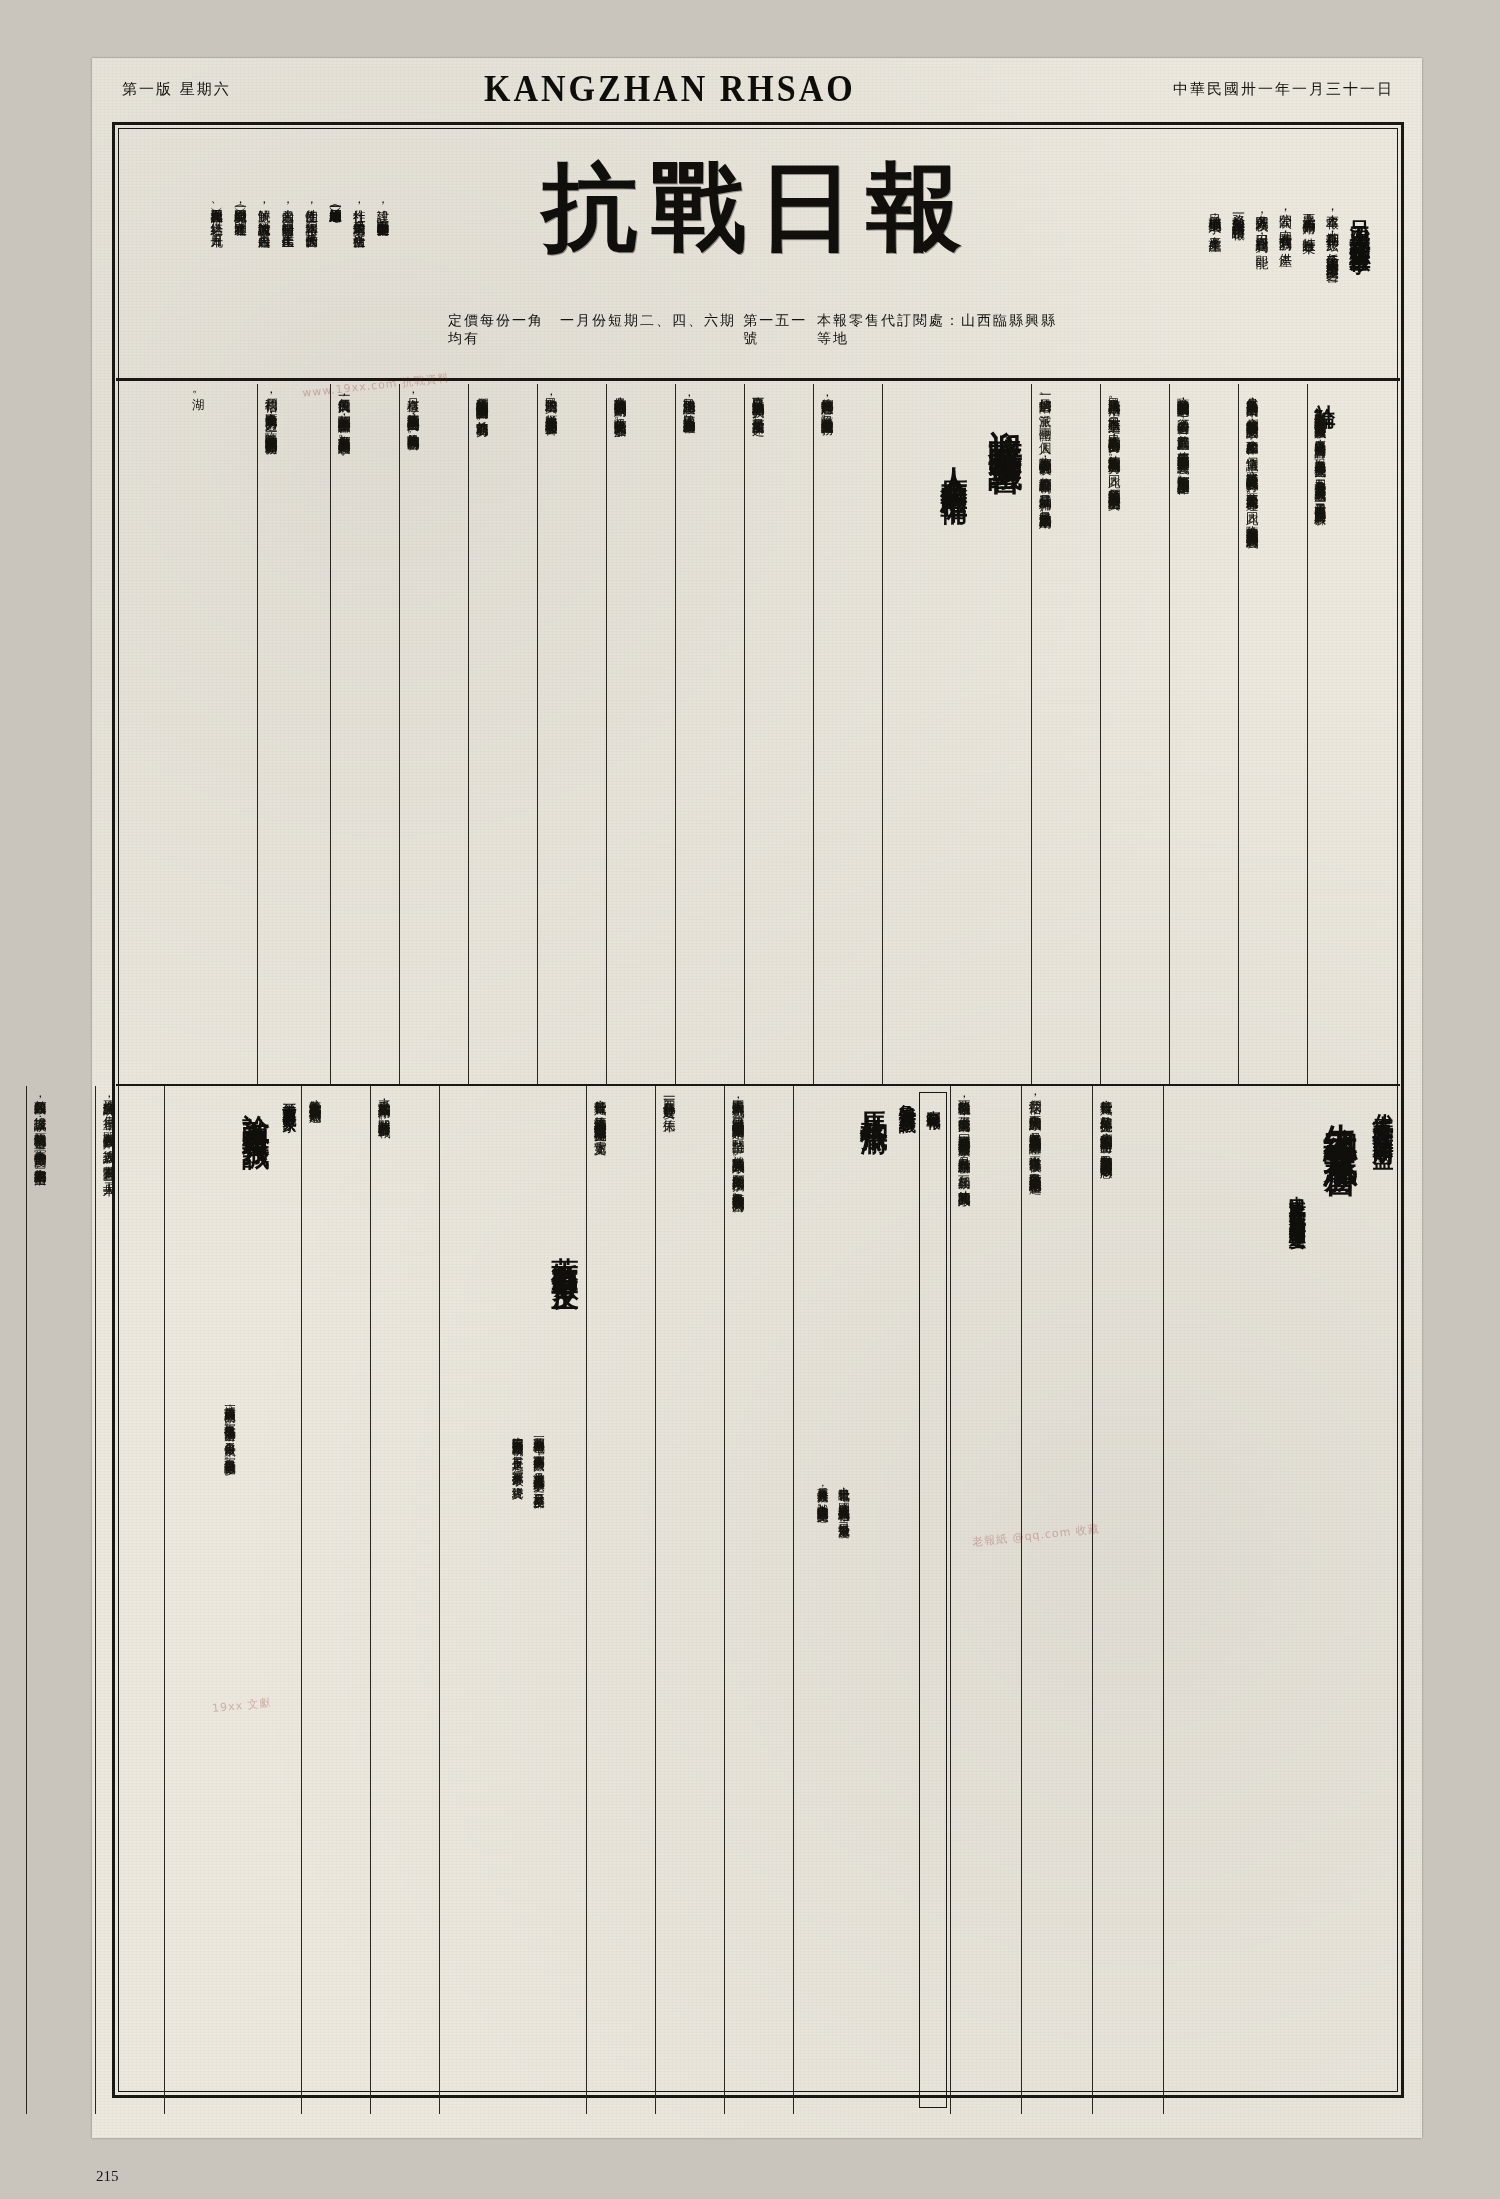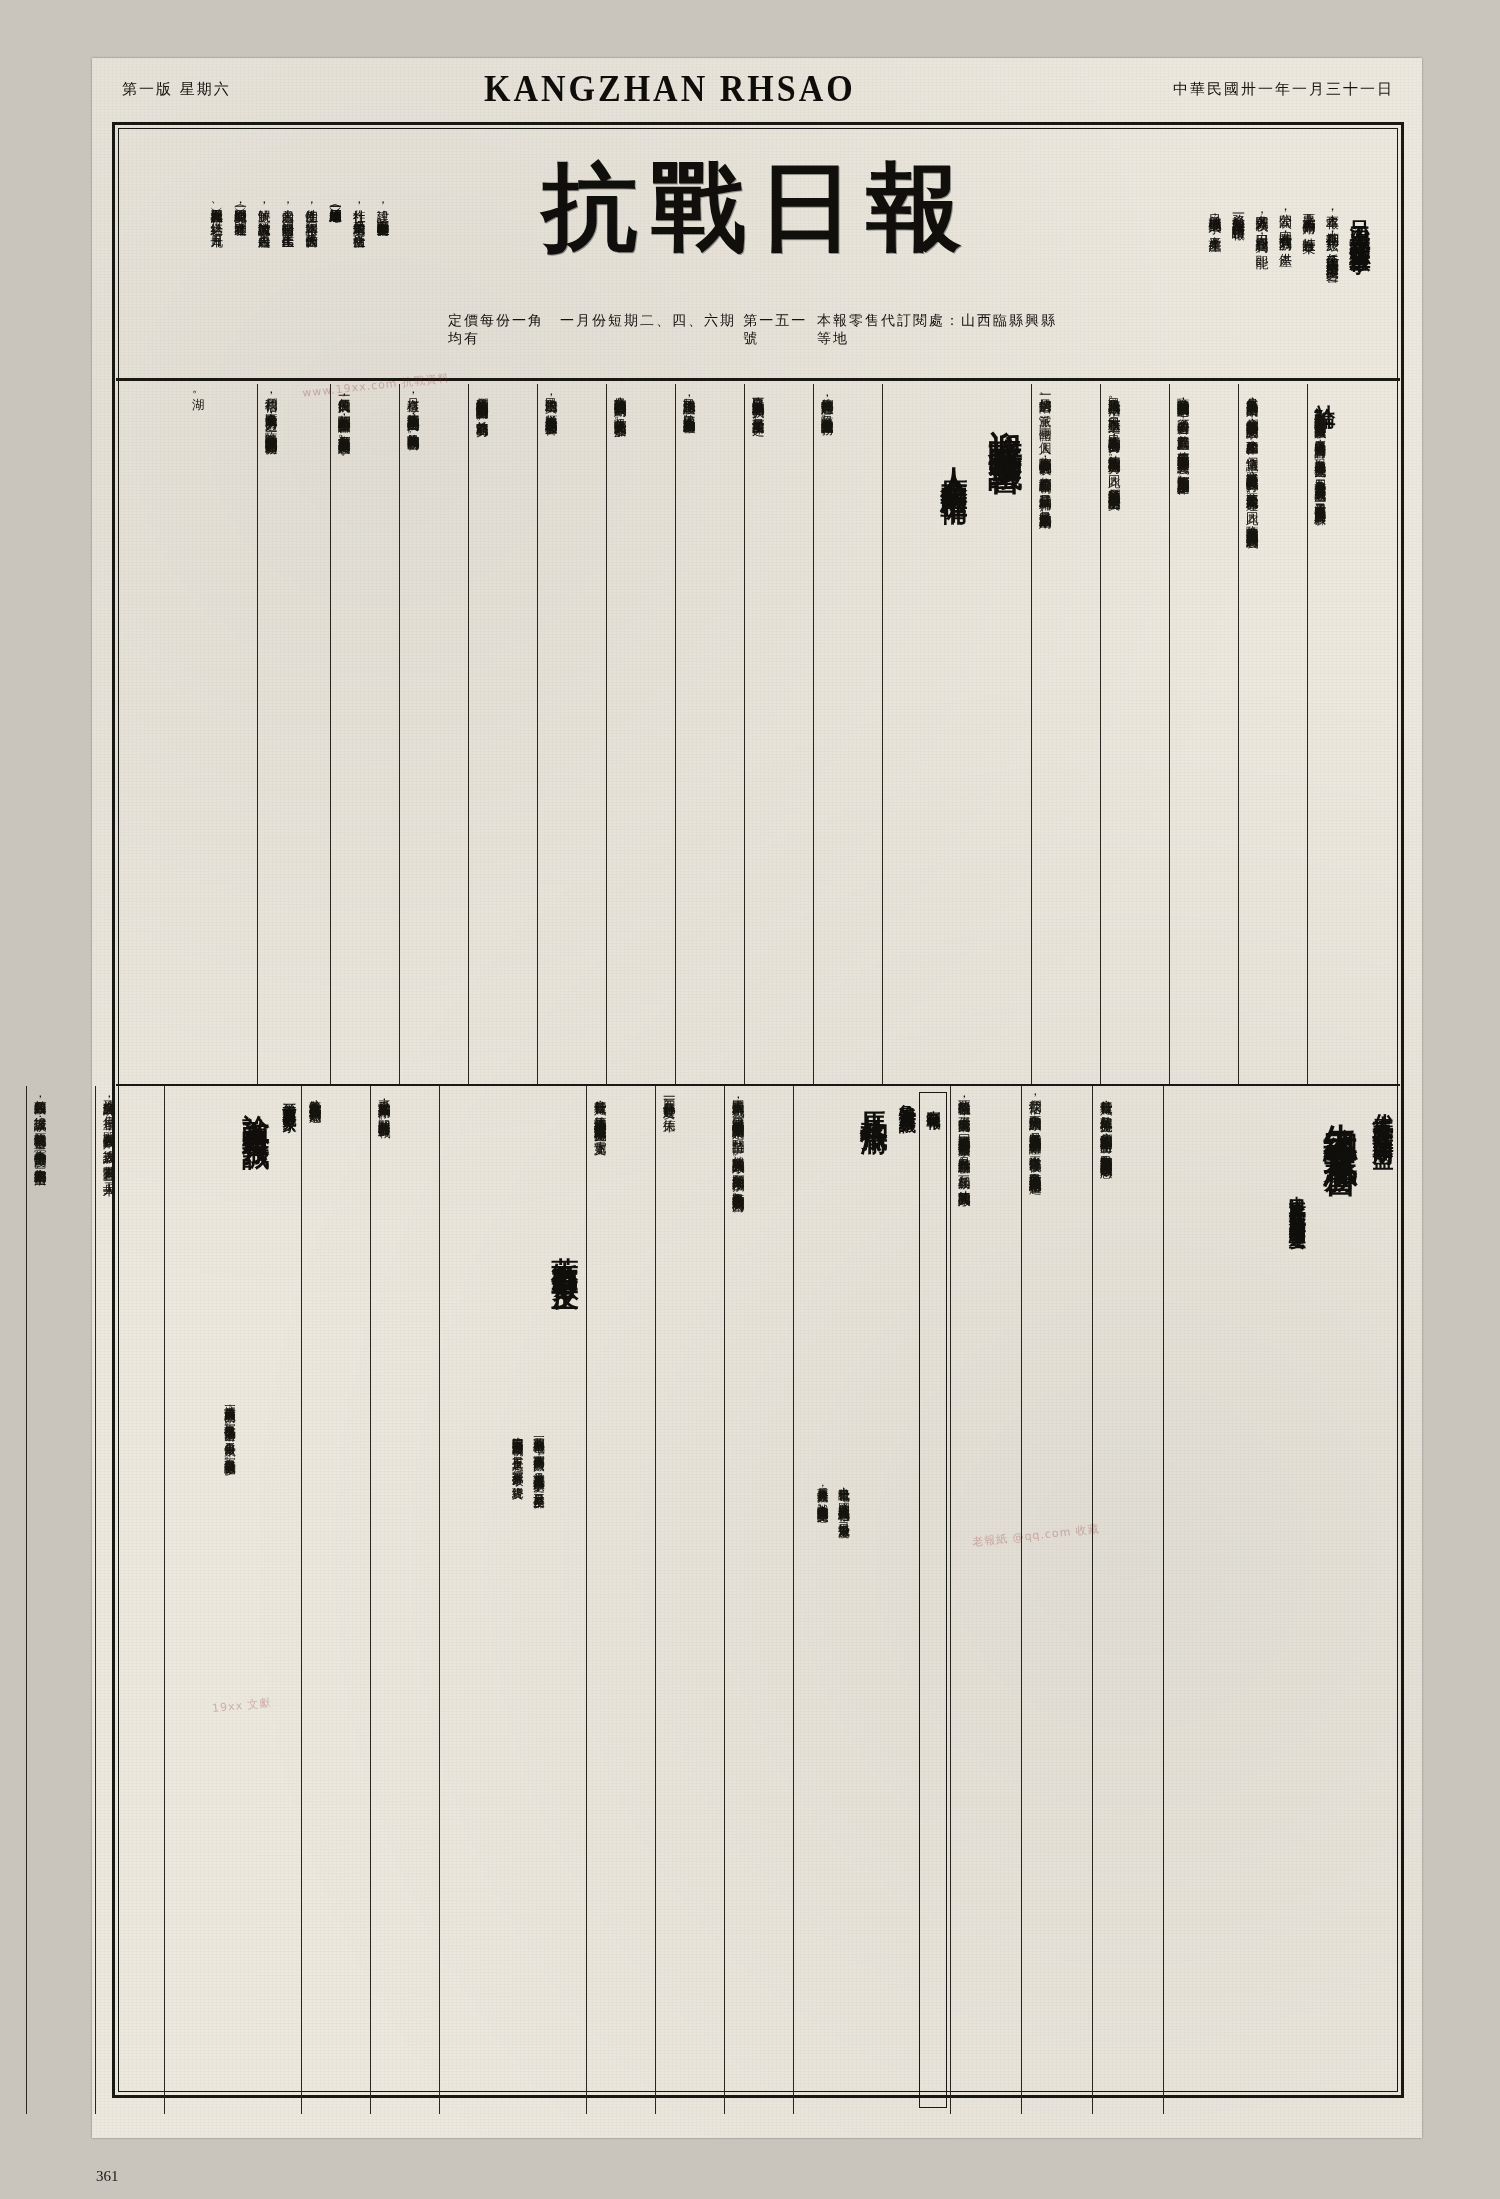--- a/index.html
+++ b/index.html
@@ -320,14 +320,14 @@
 
         </div>
       </div>
     </div>
 
     <div class="stamp" style="left:210px;top:320px">www.19xx.com 抗戰資料</div>
     <div class="stamp" style="left:880px;top:1470px">老報紙 @qq.com 收藏</div>
     <div class="stamp" style="left:120px;top:1640px">19xx 文獻</div>
   </div>
 
-  <div class="page-num">361</div>
+  <div class="page-num">215</div>
 </div>
 
 </body></html>

